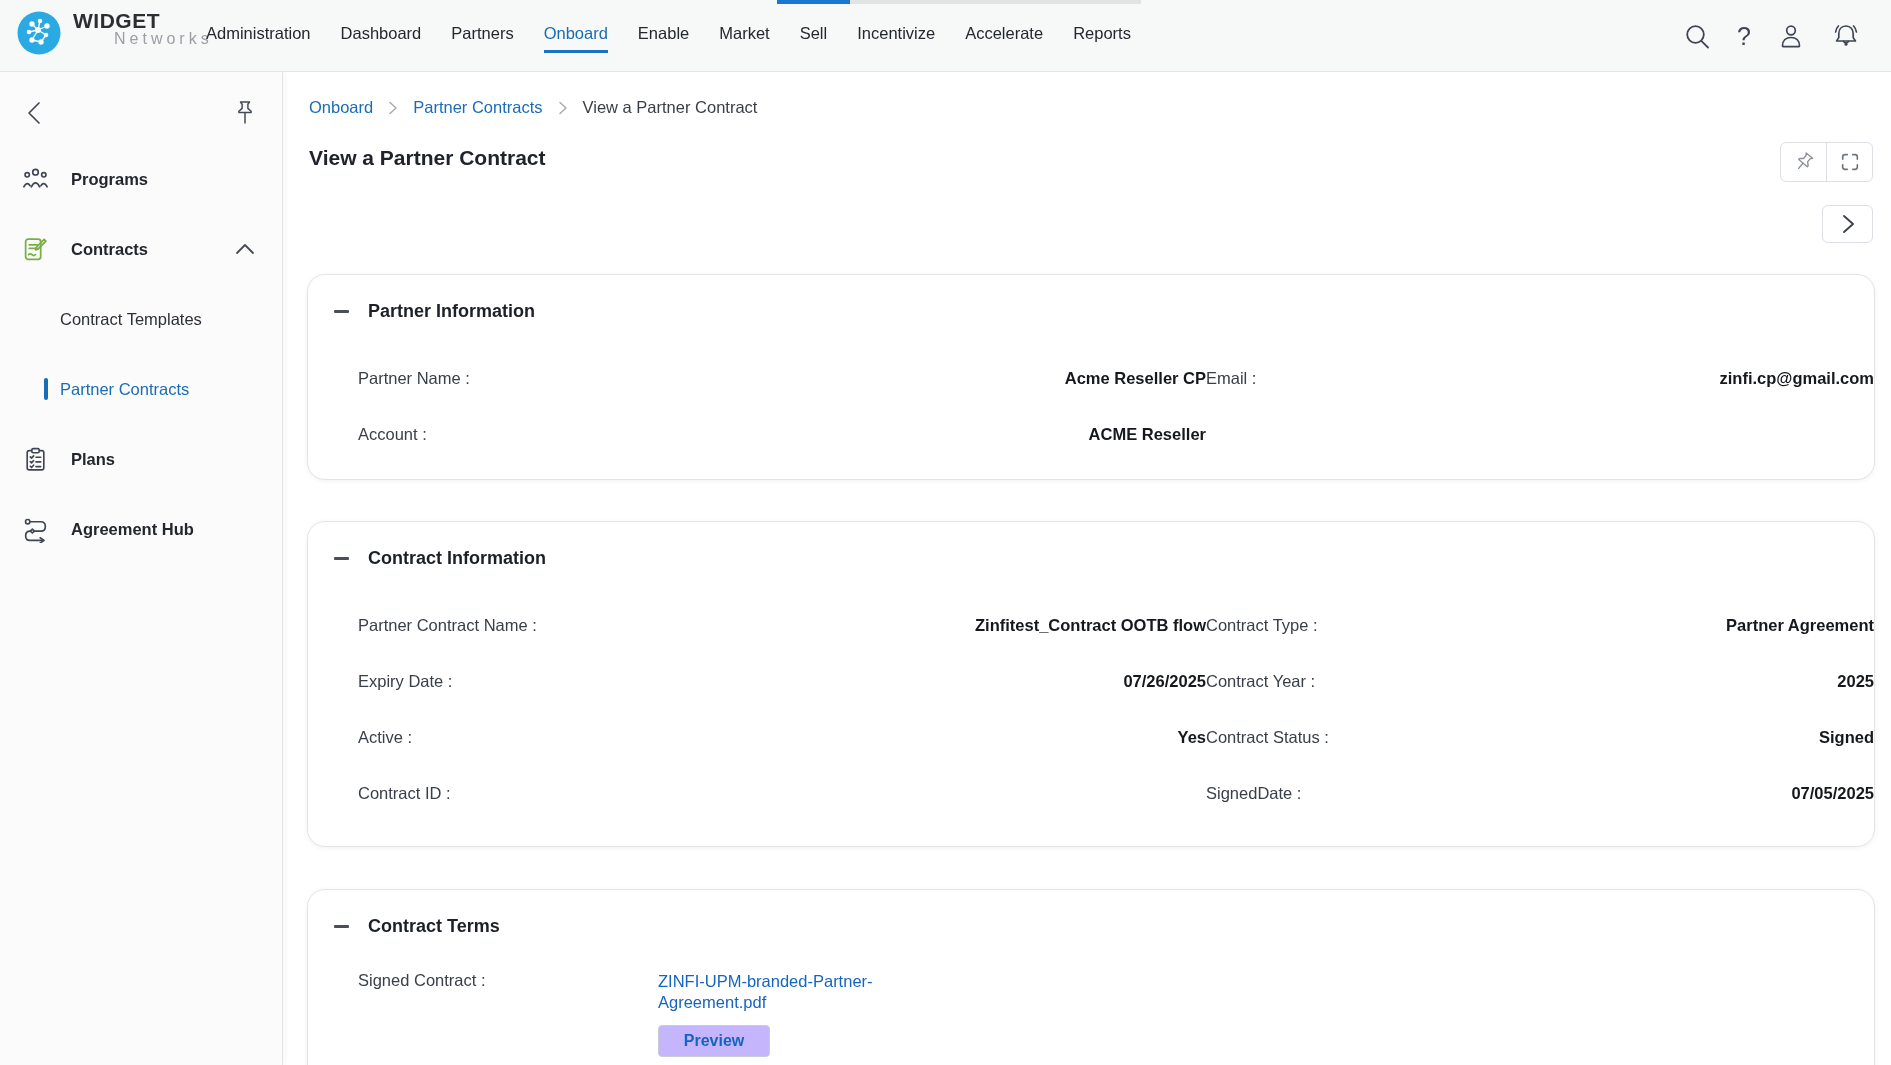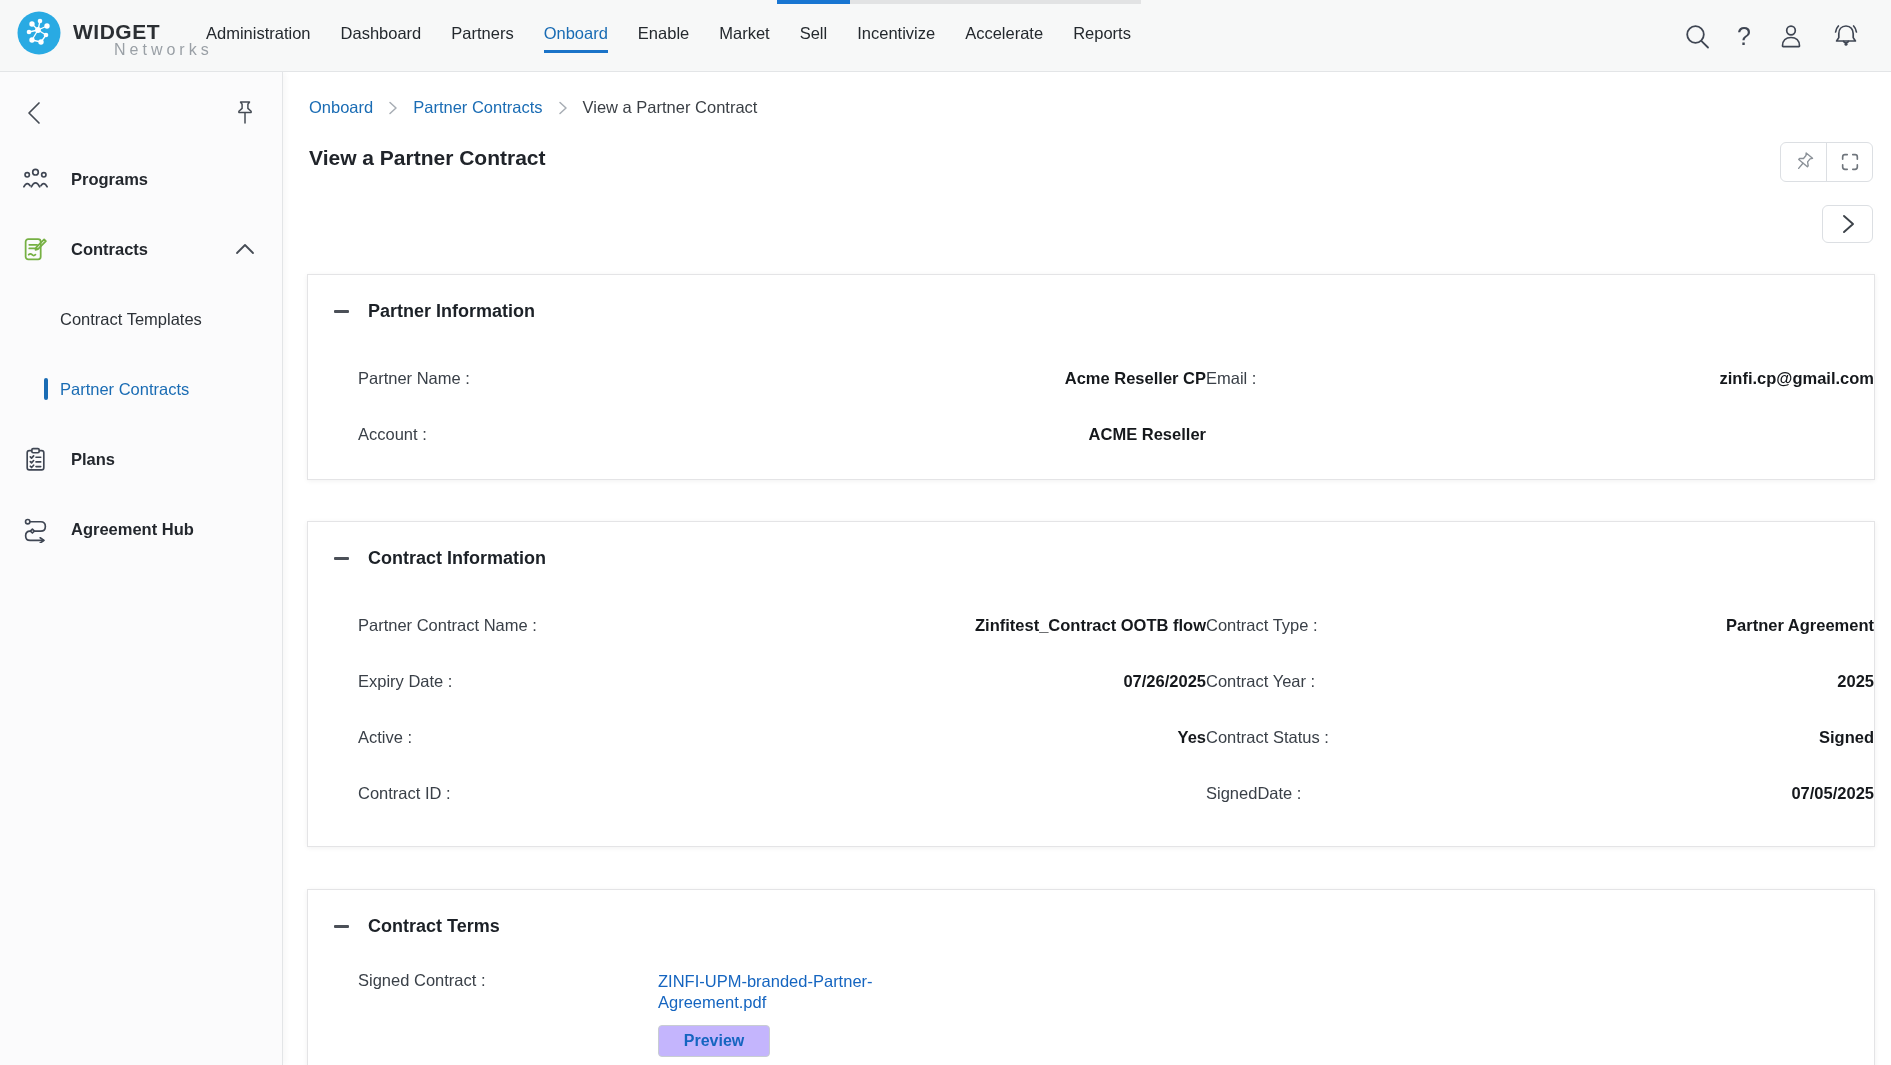--- a/index.html
+++ b/index.html
@@ -12,21 +12,21 @@
 
   
   .progress-track { position:absolute; left:777px; top:0; width:364px; height:4px; background:#e2e3e4; z-index:60; }
   .progress-fill  { width:73px; height:100%; background:#1976d2; }
 
   
   header {
     position:absolute; left:0; top:0; width:1891px; height:72px;
     background:#f7f8f8; border-bottom:1px solid #e3e5e7; z-index:10;
   }
-  .logo { position:absolute; left:16px; top:10px; display:flex; align-items:flex-end; gap:11px; cursor:pointer; }
+  .logo { position:absolute; left:16px; top:10px; display:flex; align-items:flex-start; gap:11px; cursor:pointer; }
   .logo-text .logo-title { font-size:21px; font-weight:700; color:#2b2f33; letter-spacing:.5px; line-height:22px; }
   .logo-text .logo-subtitle { font-size:16px; color:#9aa0a6; letter-spacing:4px; line-height:13px;margin-left:41px; }
 
   .primary-nav { position:absolute; left:206px; top:24px; display:flex; gap:30px; font-size:16.5px; }
   .nav-item { color:#24292e; padding-bottom:7px; cursor:pointer; white-space:nowrap; }
   .nav-item.active { color:#1a6cb4; border-bottom:3px solid #1a73c8; }
 
   .header-icons { position:absolute; right:30px; top:21px; display:flex; gap:25px; align-items:center; color:#3f4653; }
   .hicon { cursor:pointer; display:flex; align-items:center; justify-content:center; }
   .help-glyph { font-size:25px; color:#3f4653; font-weight:400; line-height:28px; }
@@ -60,21 +60,21 @@
   .tool-btn + .tool-btn { border-left:1px solid #dcdfe3; }
 
   .next-btn {
     position:absolute; left:1822px; top:205px; width:51px; height:38px; background:#fff;
     border:1px solid #dcdfe3; border-radius:6px; display:flex; align-items:center; justify-content:center; cursor:pointer;
   }
 
   
   .card {
     position:absolute; left:307px; width:1568px; background:#fff;
-    border:1px solid #e4e4e6; border-radius:0; box-shadow:0 1px 5px rgba(0,0,0,.06);
+    border:1px solid #e4e4e6; border-radius:18px; box-shadow:0 1px 5px rgba(0,0,0,.06);
   }
   #card-partner  { top:274px; height:206px; }
   #card-contract { top:521px; height:326px; }
   #card-terms    { top:889px; height:266px; }
 
   .card-head { display:flex; align-items:center; gap:10px; padding:26px 0 0 26px; }
   .collapse-dash { width:15px; height:2.5px; background:#4b5058; border-radius:1px; cursor:pointer; }
   .card-title { font-size:18px; font-weight:700; color:#1c2127; margin-left:9px; }
 
   .rows { margin-top:28px; }

